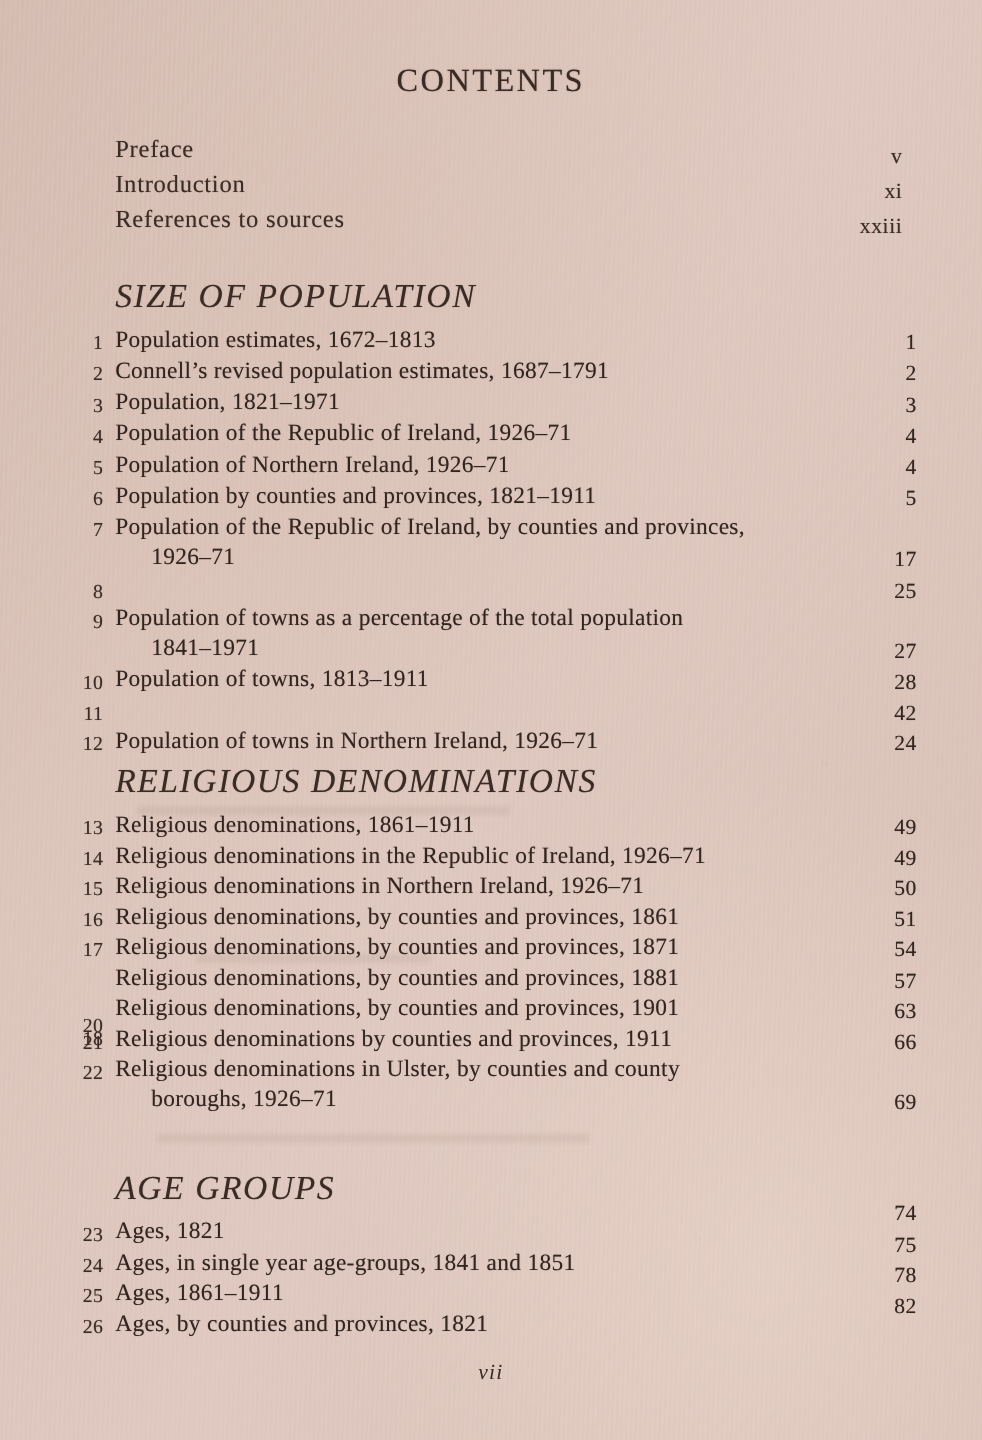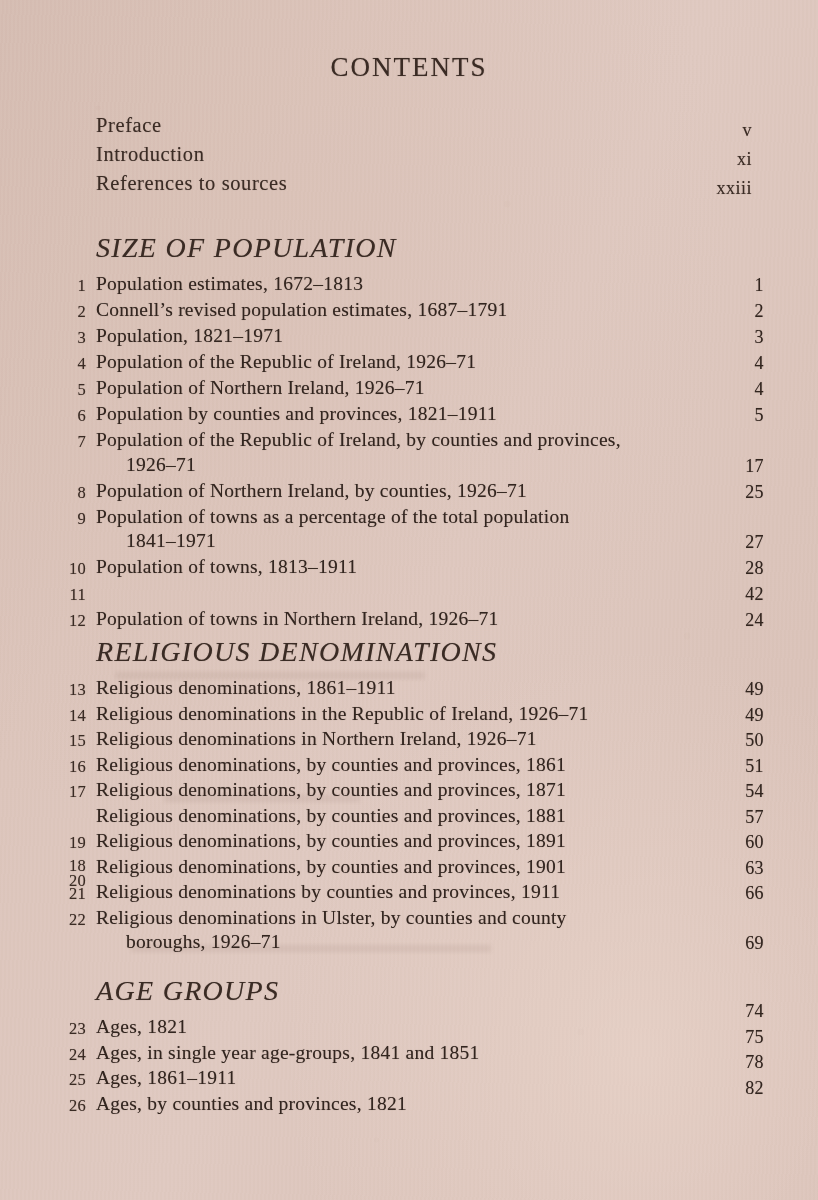--- a/index.html
+++ b/index.html
@@ -223,21 +223,20 @@
             <span class="entry-text"><span>Population by counties and provinces, 1821–1911</span></span>
             <span class="entry-page" style="top: 3px;">5</span>
           </div>
           <div class="entry" style="margin-bottom: 1.5px;">
             <span class="entry-num" style="top: 4px;">7</span>
             <span class="entry-text"><span>Population of the Republic of Ireland, by counties and provinces,</span><span class="cont">1926–71</span></span>
             <span class="entry-page" style="top: 27.5px;">17</span>
           </div>
           <div class="entry" style="margin-bottom: 1.5px;">
             <span class="entry-num" style="top: 4px;">8</span>
-            <span class="entry-text"><span>Population of Northern Ireland, by counties, 1926–71</span></span>
             <span class="entry-page" style="top: 3px;">25</span>
           </div>
           <div class="entry" style="margin-bottom: 1.5px;">
             <span class="entry-num" style="top: 4px;">9</span>
             <span class="entry-text"><span>Population of towns as a percentage of the total population</span><span class="cont">1841–1971</span></span>
             <span class="entry-page" style="top: 27.5px;">27</span>
           </div>
           <div class="entry" style="margin-bottom: 1.5px;">
             <span class="entry-num" style="top: 4px;">10</span>
             <span class="entry-text"><span>Population of towns, 1813–1911</span></span>
@@ -282,25 +281,20 @@
             <span class="entry-num" style="top: 4px;">17</span>
             <span class="entry-text"><span>Religious denominations, by counties and provinces, 1871</span></span>
             <span class="entry-page" style="top: 3px;">54</span>
           </div>
           <div class="entry" style="margin-bottom: 1px;">
             <span class="entry-num" style="top: 4px; margin-top: 48px;">18</span>
             <span class="entry-text"><span>Religious denominations, by counties and provinces, 1881</span></span>
             <span class="entry-page" style="top: 3px;">57</span>
           </div>
           <div class="entry" style="margin-bottom: 1px;">
-            <span class="entry-num" style="top: 4px;">19</span>
-            <span class="entry-text"><span>Religious denominations, by counties and provinces, 1891</span></span>
-            <span class="entry-page" style="top: 3px;">60</span>
-          </div>
-          <div class="entry" style="margin-bottom: 1px;">
             <span class="entry-num" style="top: 4px; margin-top: 12px;">20</span>
             <span class="entry-text"><span>Religious denominations, by counties and provinces, 1901</span></span>
             <span class="entry-page" style="top: 3px;">63</span>
           </div>
           <div class="entry" style="margin-bottom: 1px;">
             <span class="entry-num" style="top: 4px;">21</span>
             <span class="entry-text"><span>Religious denominations by counties and provinces, 1911</span></span>
             <span class="entry-page" style="top: 3px;">66</span>
           </div>
           <div class="entry" style="margin-bottom: 1px;">
@@ -330,15 +324,16 @@
             <span class="entry-page" style="top: -14px;">78</span>
           </div>
           <div class="entry" style="margin-bottom: 1px;">
             <span class="entry-num" style="top: 4px;">26</span>
             <span class="entry-text"><span>Ages, by counties and provinces, 1821</span></span>
             <span class="entry-page" style="top: -14px;">82</span>
           </div>
         </div>
     </div>
 
+    <div class="folio">vii</div>
 
   </div>
 </div>
 
 </body></html>

